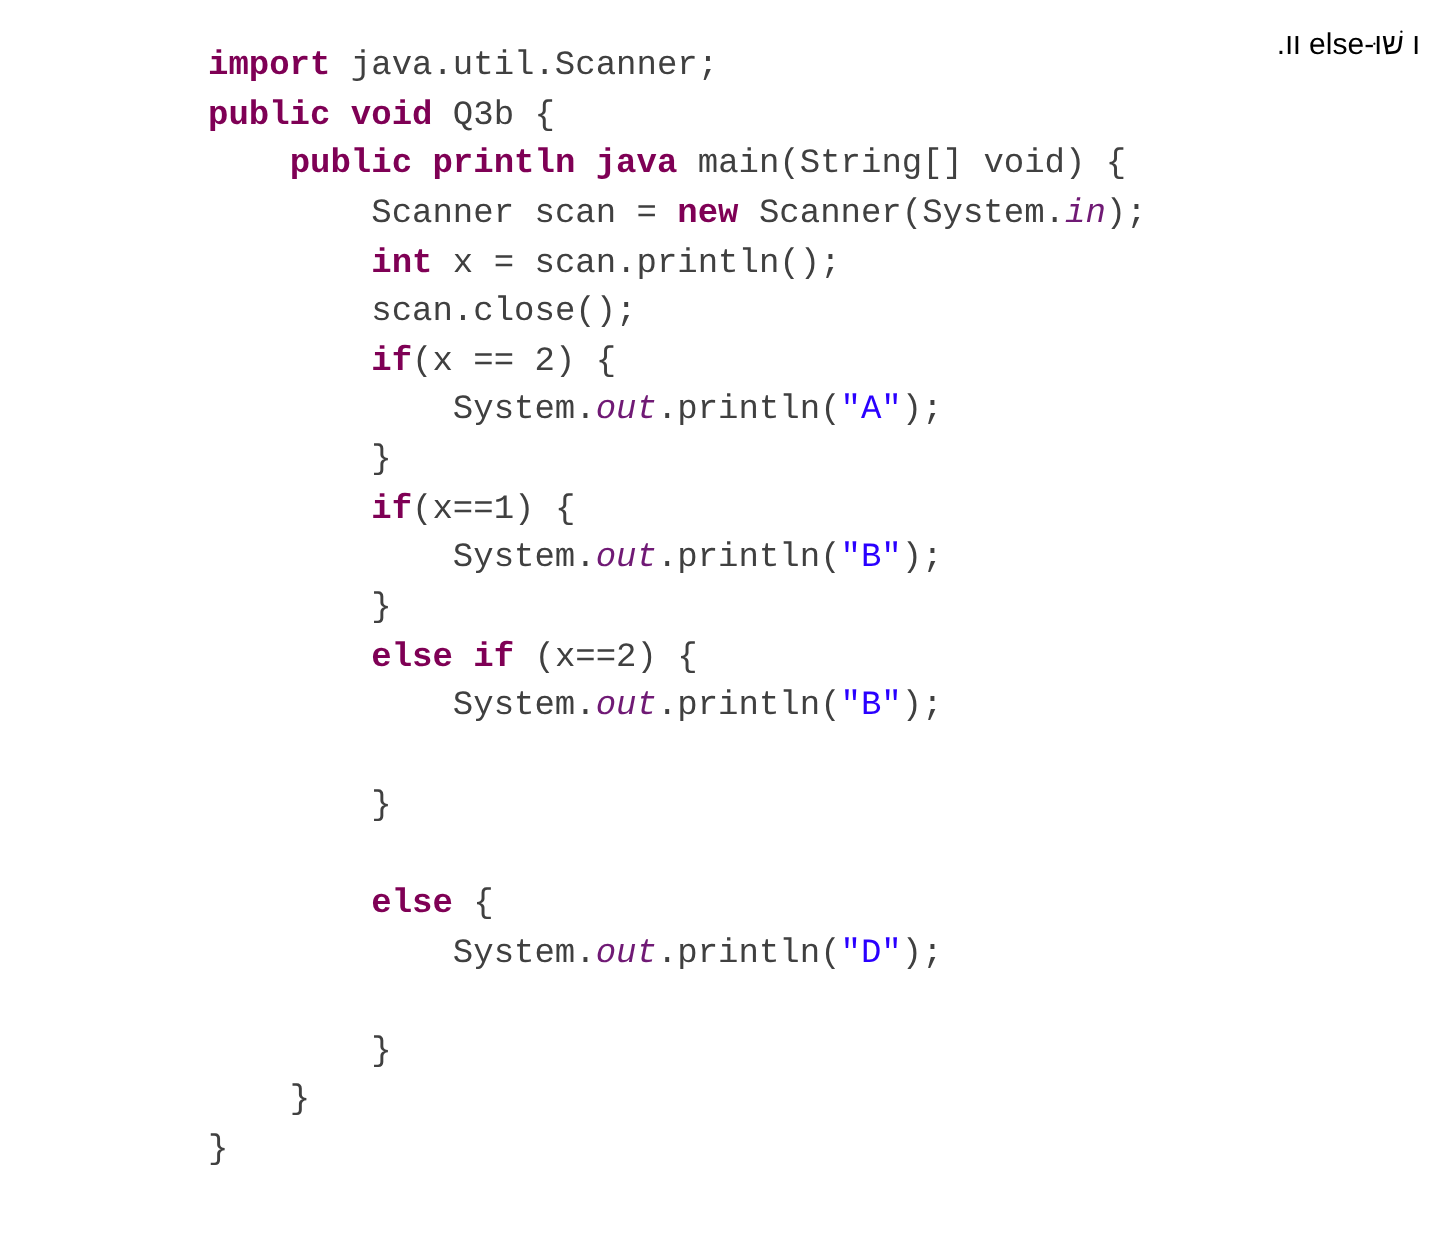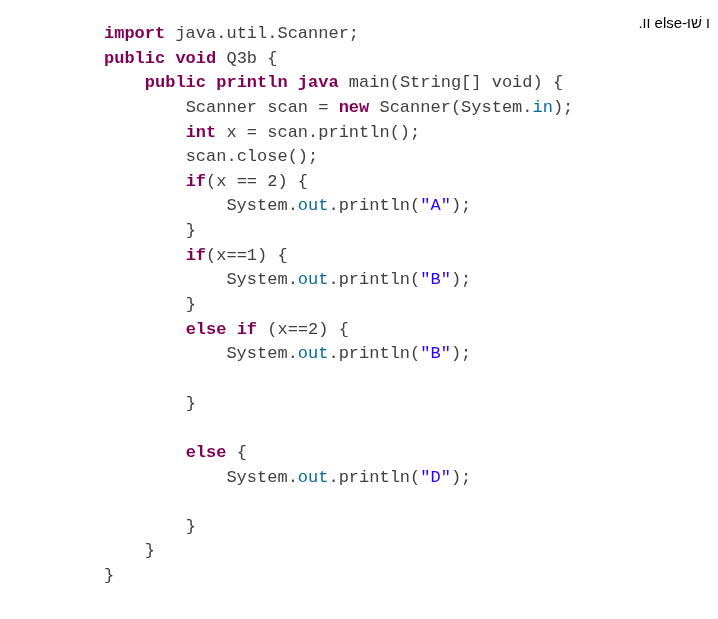--- a/index.html
+++ b/index.html
@@ -23,21 +23,21 @@
   }
   pre.code {
     margin: 0;
     padding: 22px 0 0 104px;
     white-space: pre;
     font-family: Consolas, "Courier New", monospace;
   }
   .kw  { color: #7f0055; font-weight: bold; }                      
   .pln { color: #404040; }                      
   .str { color: #2a00ff; }                      
-  .fld { color: #0369a1; }
+  .fld { color: #701a75; font-style: italic; }
 </style>
 </head>
 <body>
 
 <div class="header-frag">.וו else-ו שׁוּ</div>
 
 <pre class="code"><span><span class="kw">import</span><span class="pln"> java.util.Scanner;</span></span>
 <span><span class="kw">public</span><span class="pln"> </span><span class="kw">void</span><span class="pln"> Q3b {</span></span>
 <span><span class="pln">    </span><span class="kw">public</span><span class="pln"> </span><span class="kw">println</span><span class="pln"> </span><span class="kw">java</span><span class="pln"> main(String[] void) {</span></span>
 <span><span class="pln">        </span><span class="pln">Scanner scan = </span><span class="kw">new</span><span class="pln"> Scanner(System.</span><span class="fld">in</span><span class="pln">);</span></span>

